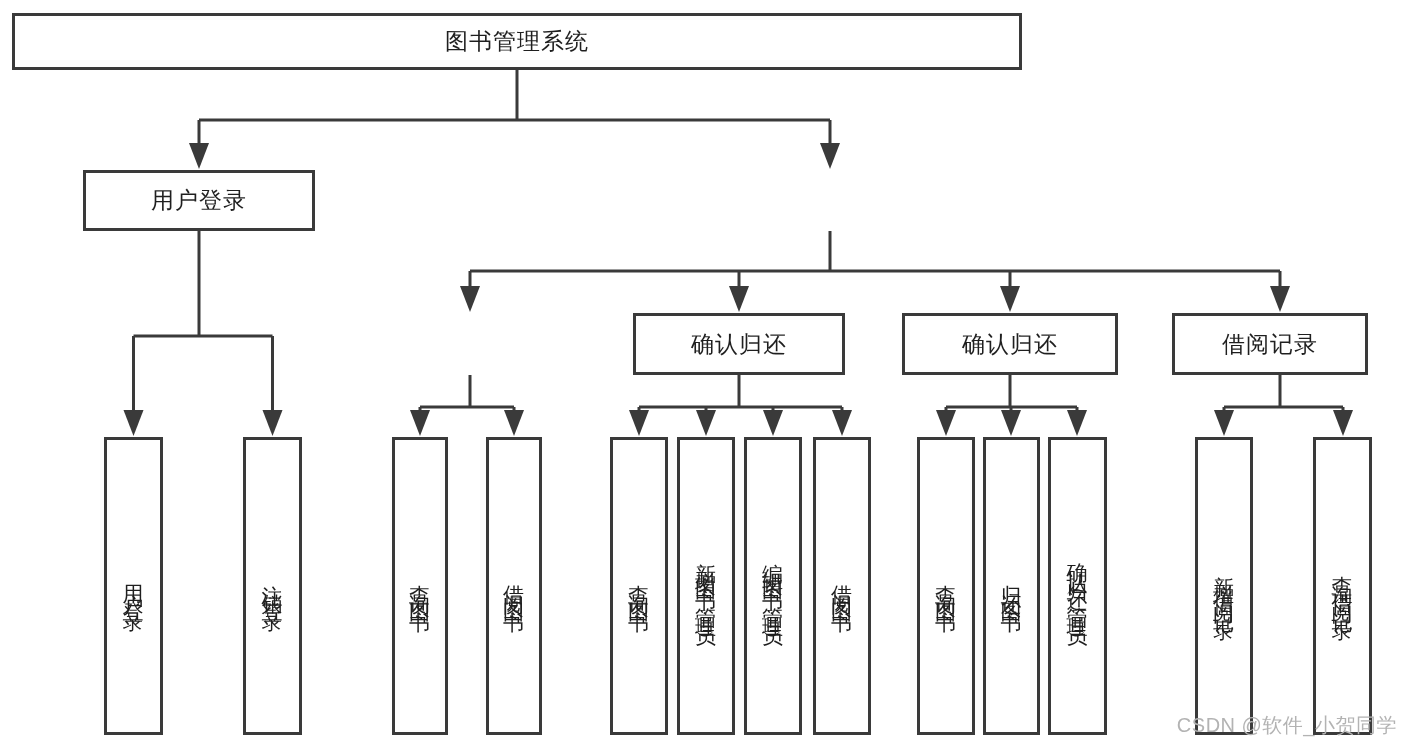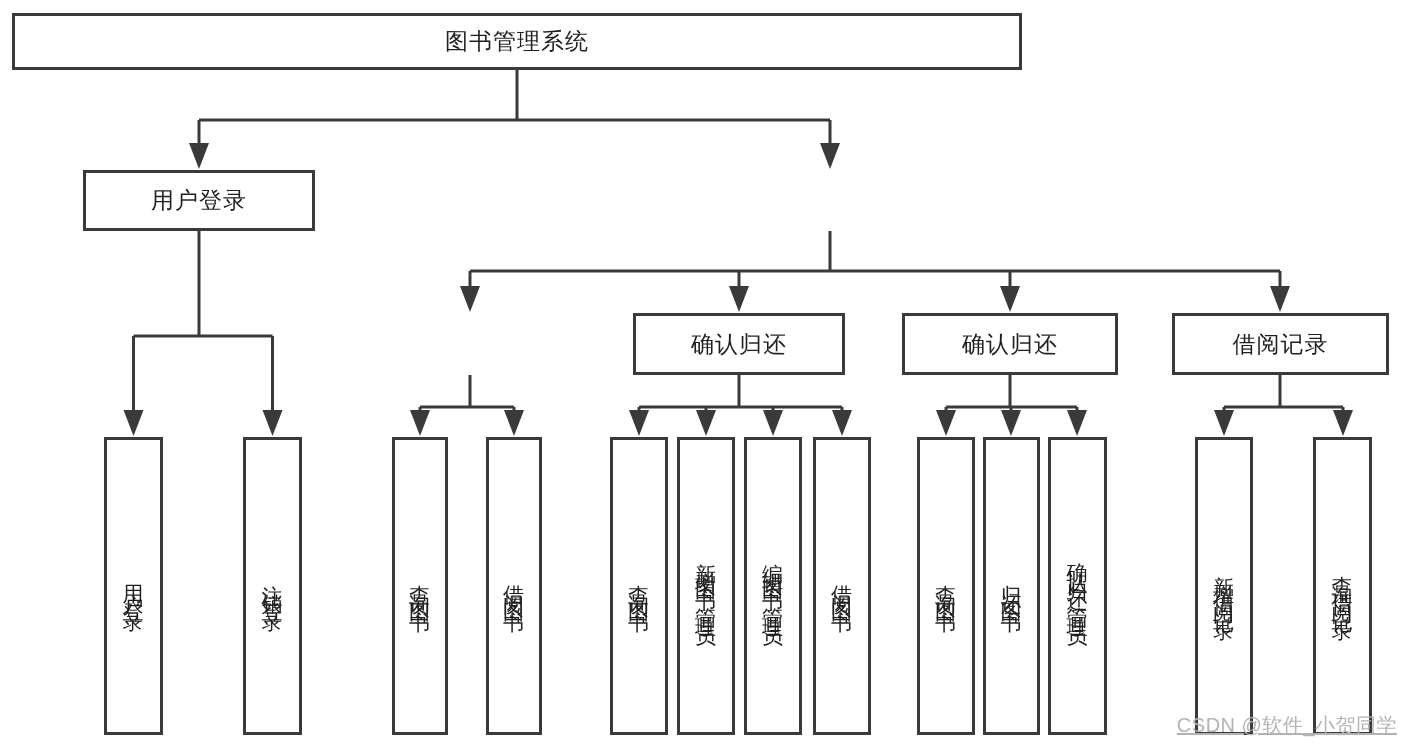--- a/index.html
+++ b/index.html
@@ -49,21 +49,20 @@
   }
   .watermark {
     position: absolute;
     right: 8px;
     bottom: 8px;
     font-size: 20px;
     color: var(--watermark);
     letter-spacing: 0.5px;
     white-space: nowrap;
     pointer-events: none;
-    text-decoration: underline;
   }
 </style>
 </head>
 <body>
 
 <div class="canvas">
 
   <svg class="edges" viewBox="0 0 1405 747" xmlns="http://www.w3.org/2000/svg">
 
     <path class="edge" d="M517 70 V120 M199 120 H830 M199 120 V146 M830 120 V146"></path>
@@ -107,21 +106,21 @@
   <div class="node h" style="left:83px;top:170px;width:232px;height:61px">
     <span class="lbl">用户登录</span>
   </div>
 
   <div class="node h" style="left:633px;top:313px;width:212px;height:62px">
     <span class="lbl">确认归还</span>
   </div>
   <div class="node h" style="left:902px;top:313px;width:216px;height:62px">
     <span class="lbl">确认归还</span>
   </div>
-  <div class="node h" style="left:1172px;top:313px;width:217px;height:62px">
+  <div class="node h" style="left:1172px;top:313px;width:196px;height:62px">
     <span class="lbl">借阅记录</span>
   </div>
 
   <div class="node v" style="left:104px;top:437px;width:59px;height:298px">
     <span class="lbl">用户登录</span>
   </div>
   <div class="node v" style="left:243px;top:437px;width:59px;height:298px">
     <span class="lbl">注销登录</span>
   </div>
 

